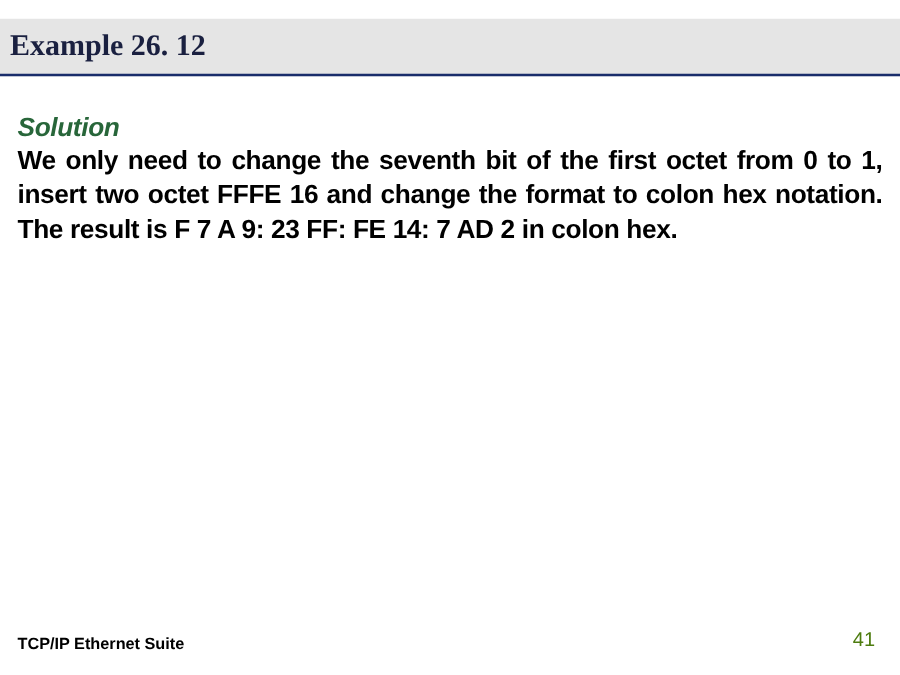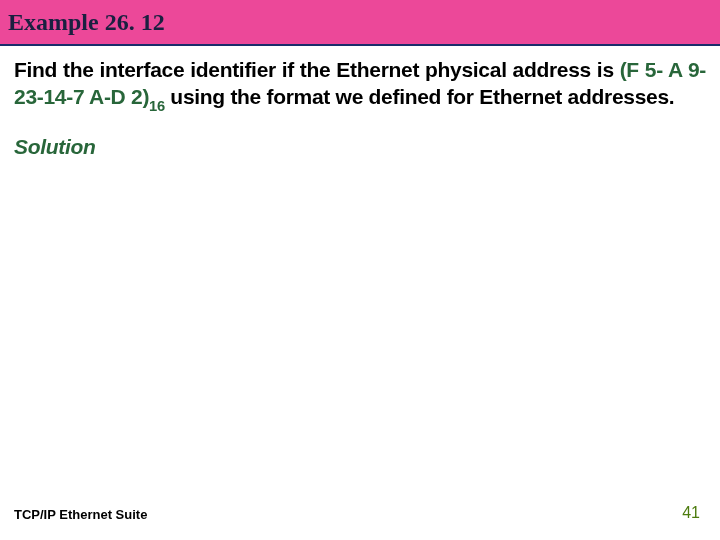--- a/index.html
+++ b/index.html
@@ -7,25 +7,26 @@
     width: 720px;
     height: 540px;
     background: #fff;
     font-family: Arial, "Helvetica Neue", sans-serif;
     position: relative;
     overflow: hidden;
   }
   .header {
     width: 100%;
     height: 46px;
-    background: #ec4899;
+    background: #e5e5e5;
     border-bottom: 2px solid #1a2d6b;
     display: flex;
     align-items: center;
     padding-left: 8px;
+    margin-top: 15px;
   }
   .header-title {
     font-family: Georgia, "Times New Roman", serif;
     font-size: 24px;
     font-weight: bold;
     color: #1a2040;
   }
   .content {
     padding: 10px 14px 0 14px;
   }
@@ -81,23 +82,23 @@
   }
 </style>
 </head>
 <body>
 
 <div class="header">
   <span class="header-title">Example 26. 12</span>
 </div>
 
 <div class="content">
-  <p class="problem">
-    <span>Find the interface identifier if the Ethernet physical address is </span><span class="hex"><span>(F 5- A 9-23-14-7 A-D 2)</span><span class="sub">16</span></span><span> using the format we defined for Ethernet addresses.</span>
-  </p>
 
   <div class="solution-block">
     <div class="solution-label">Solution</div>
+    <p class="solution-text">
+      <span>We only need to change the seventh bit of the first octet from 0 to 1, insert two octet FFFE 16 and change the format to colon hex notation. The result is </span><span>F 7 A 9: 23 FF: FE 14: 7 AD 2</span><span> in colon hex.</span>
+    </p>
   </div>
 </div>
 
 <div class="footer-left">TCP/IP Ethernet Suite</div>
 <div class="footer-right">41</div>
 
 </body></html>

